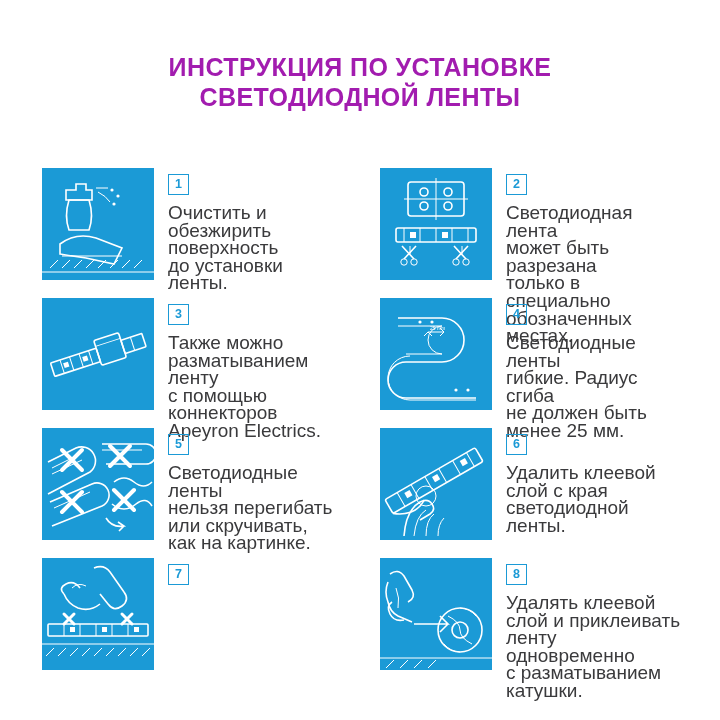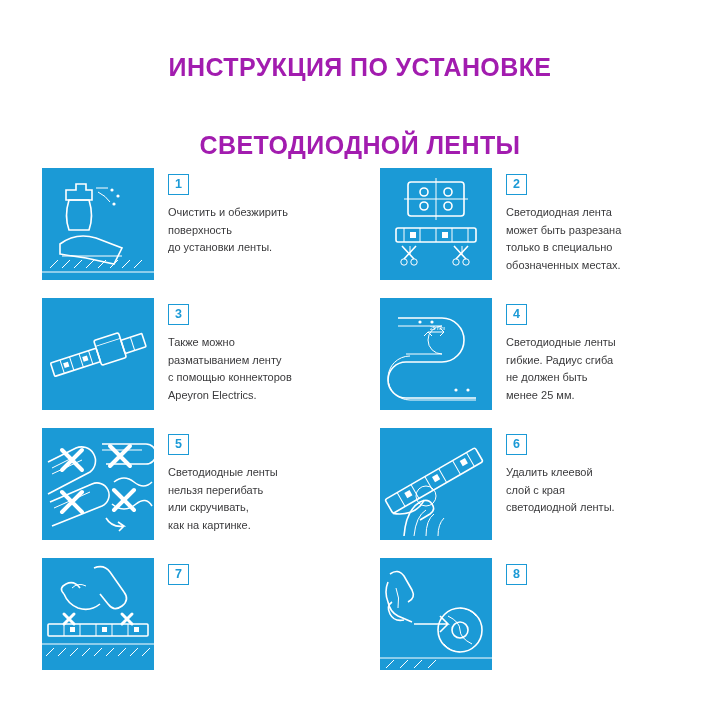--- a/index.html
+++ b/index.html
@@ -24,21 +24,21 @@
     top: 52px;
     left: 0;
     width: 720px;
     text-align: center;
     color: #a21caf;
     font-weight: bold;
     font-size: 25px;
     letter-spacing: 0.4px;
     line-height: 30px;
   }
-  .title .line2 { display: block; margin-top: 48px; }
+  .title .line2 { display: block; }
 
   .grid {
     position: absolute;
     top: 168px;
     left: 42px;
     width: 640px;
     display: grid;
     grid-template-columns: 302px 302px;
     column-gap: 36px;
     grid-auto-rows: min-content;
@@ -68,21 +68,21 @@
     border: 1.5px solid #1b9ad6;
     color: #1b9ad6;
     font-size: 12.5px;
     font-weight: bold;
     line-height: 19px;
     text-align: center;
     margin-bottom: 9px;
   }
   .desc {
     color: #3a3a3c;
-    font-size: 11px;
+    font-size: 19px;
     line-height: 17.6px;
     white-space: pre-line;
   }
 
   
   .wstroke { stroke: #ffffff; fill: none; stroke-width: 1.6; }
   .wfill { fill: #ffffff; }
   .wthin { stroke: #ffffff; fill: none; stroke-width: 1; }
   svg.art { position: absolute; left: 0; top: 0; width: 112px; height: 112px; display: block; }
 </style>
@@ -296,17 +296,22 @@
           <circle class="wstroke" cx="80" cy="72" r="22"></circle>
           <circle class="wstroke" cx="80" cy="72" r="8"></circle>
           <path class="wthin" d="M80 50 a22 22 0 0 1 16 8 M80 94 a22 22 0 0 1 -16 -8"></path>
           <path class="wthin" d="M68 58 q12 6 12 14 M92 86 q-12 -6 -12 -14"></path>
           <path class="wthin" d="M0 100 l112 0"></path>
           <path class="wthin" d="M6 110 l8 -8 M20 110 l8 -8 M34 110 l8 -8 M48 110 l8 -8"></path>
         </svg>
       </div>
       <div class="step-body">
         <div class="num">8</div>
+        <div class="desc">Удалять клеевой
+слой и приклеивать
+ленту одновременно
+с разматыванием
+катушки.</div>
       </div>
     </div>
 
   </div>
 </div>
 
 </body></html>

